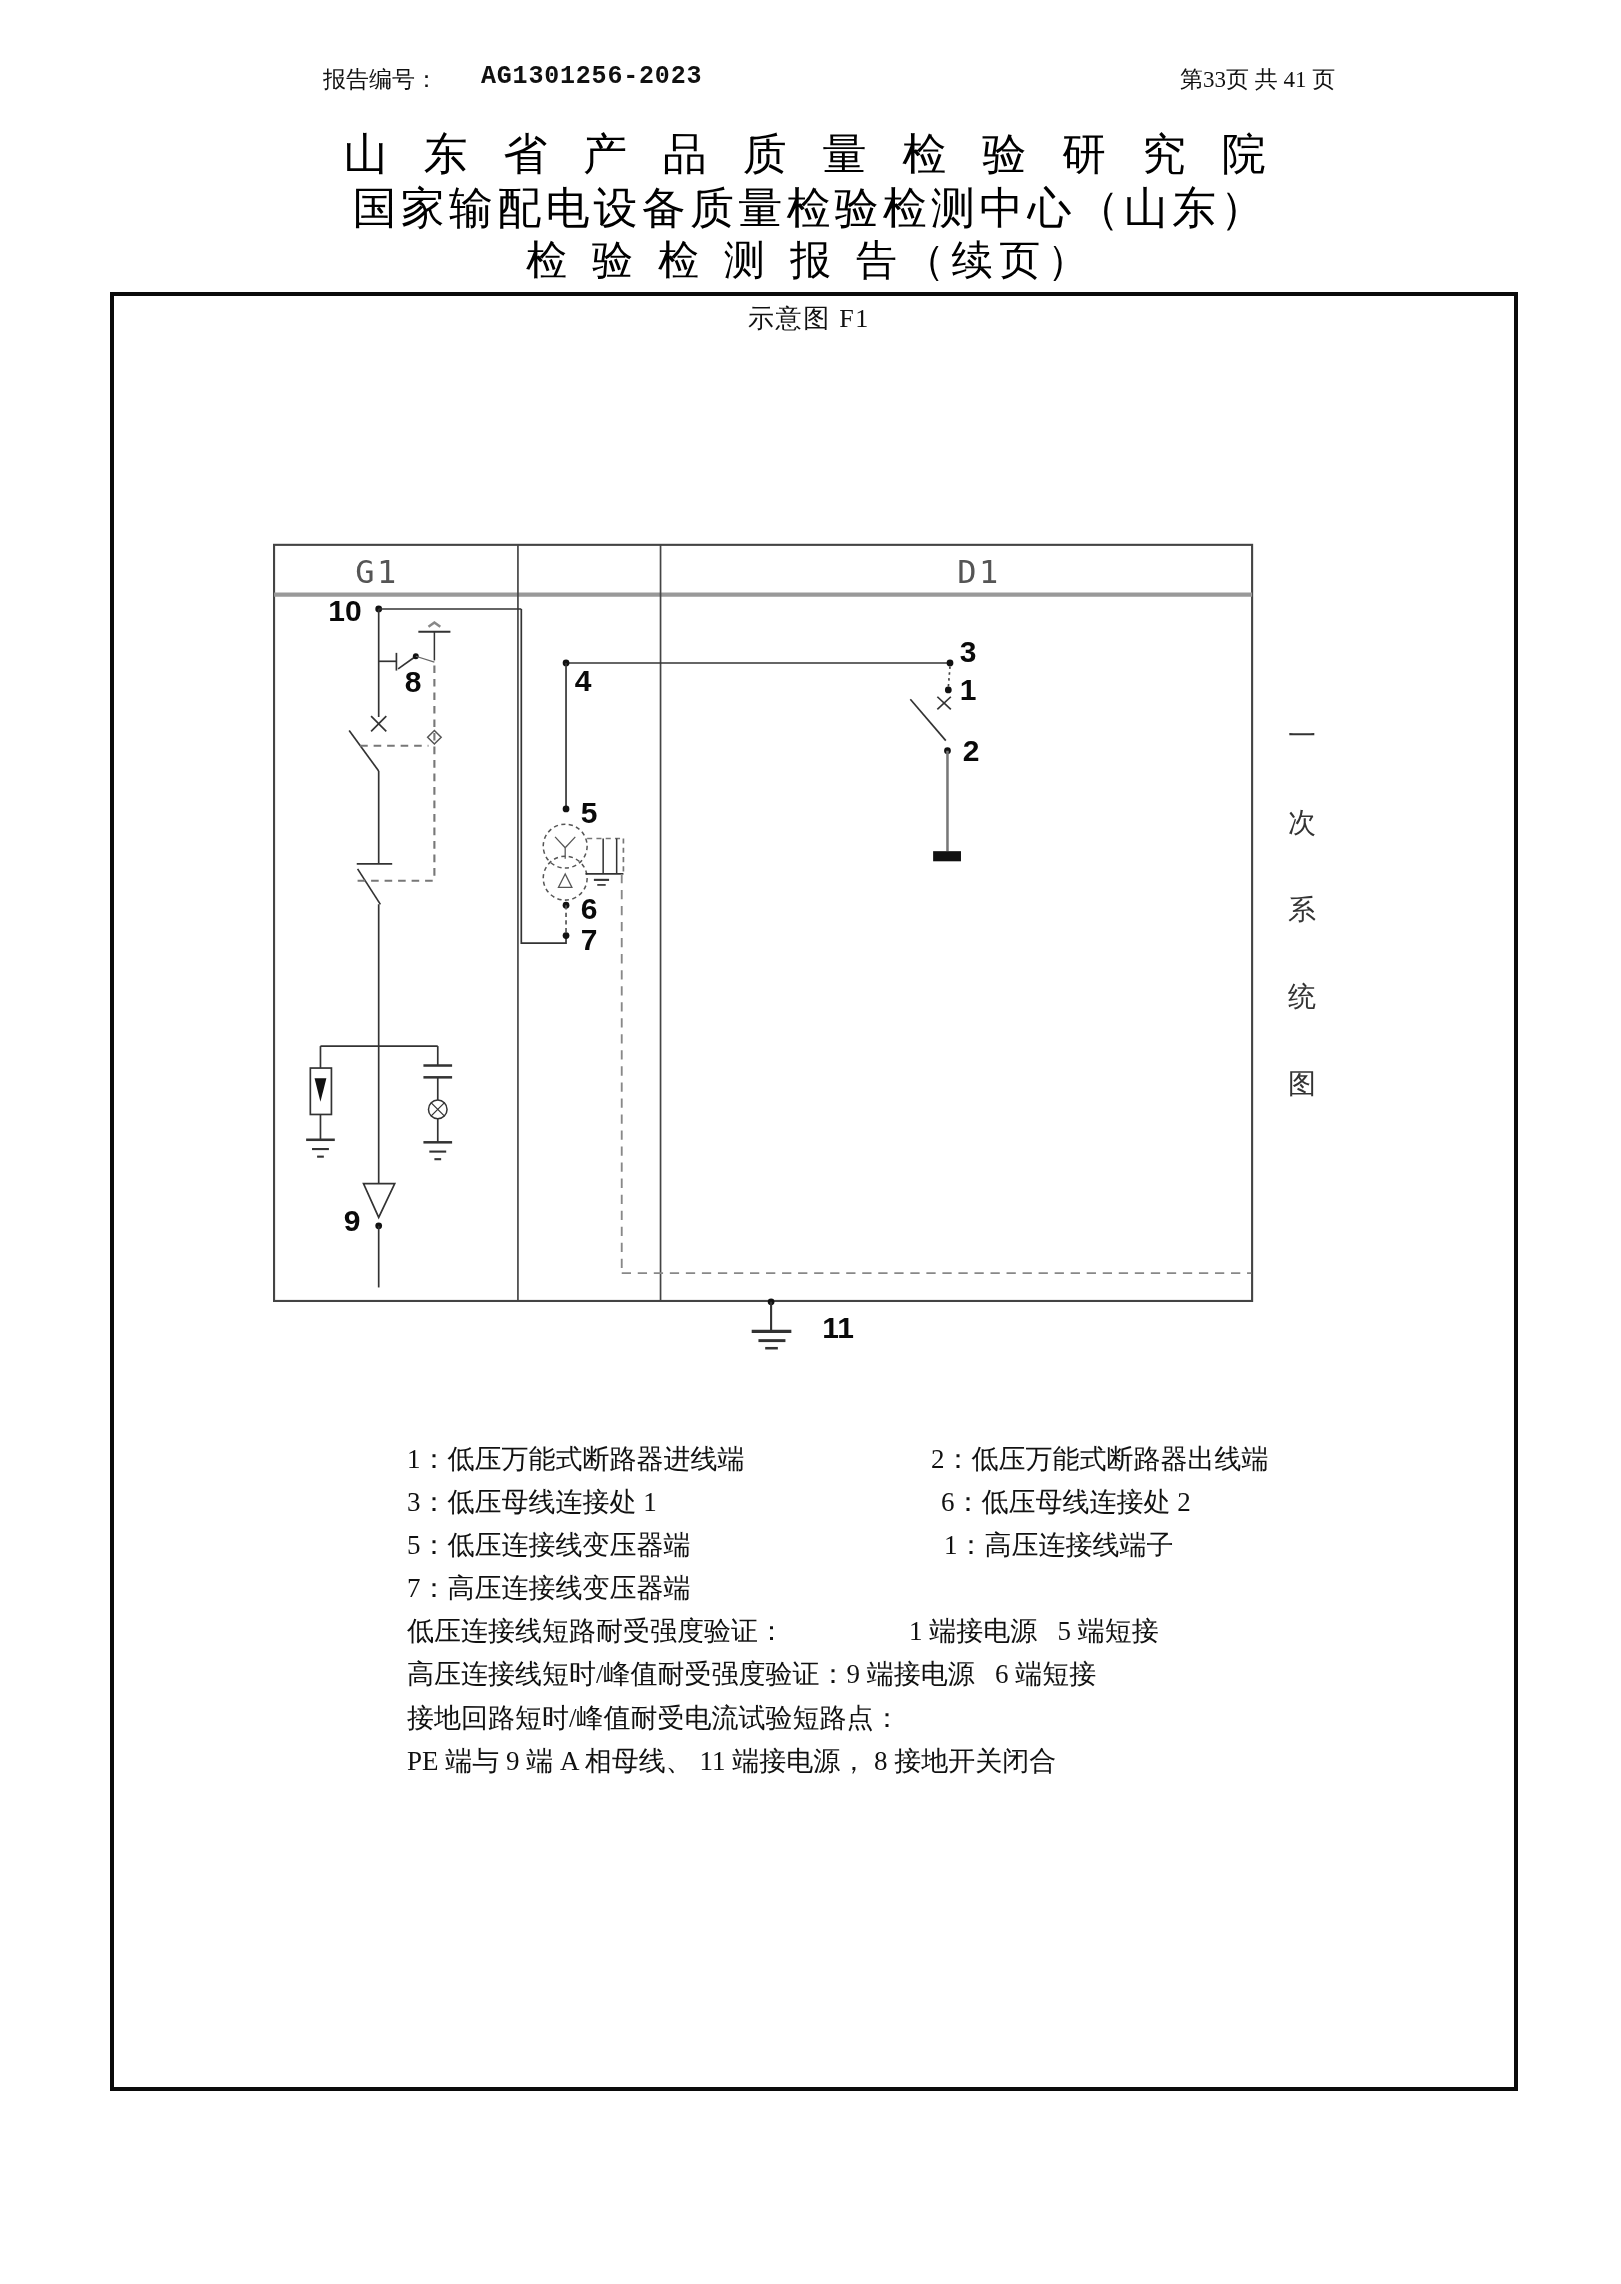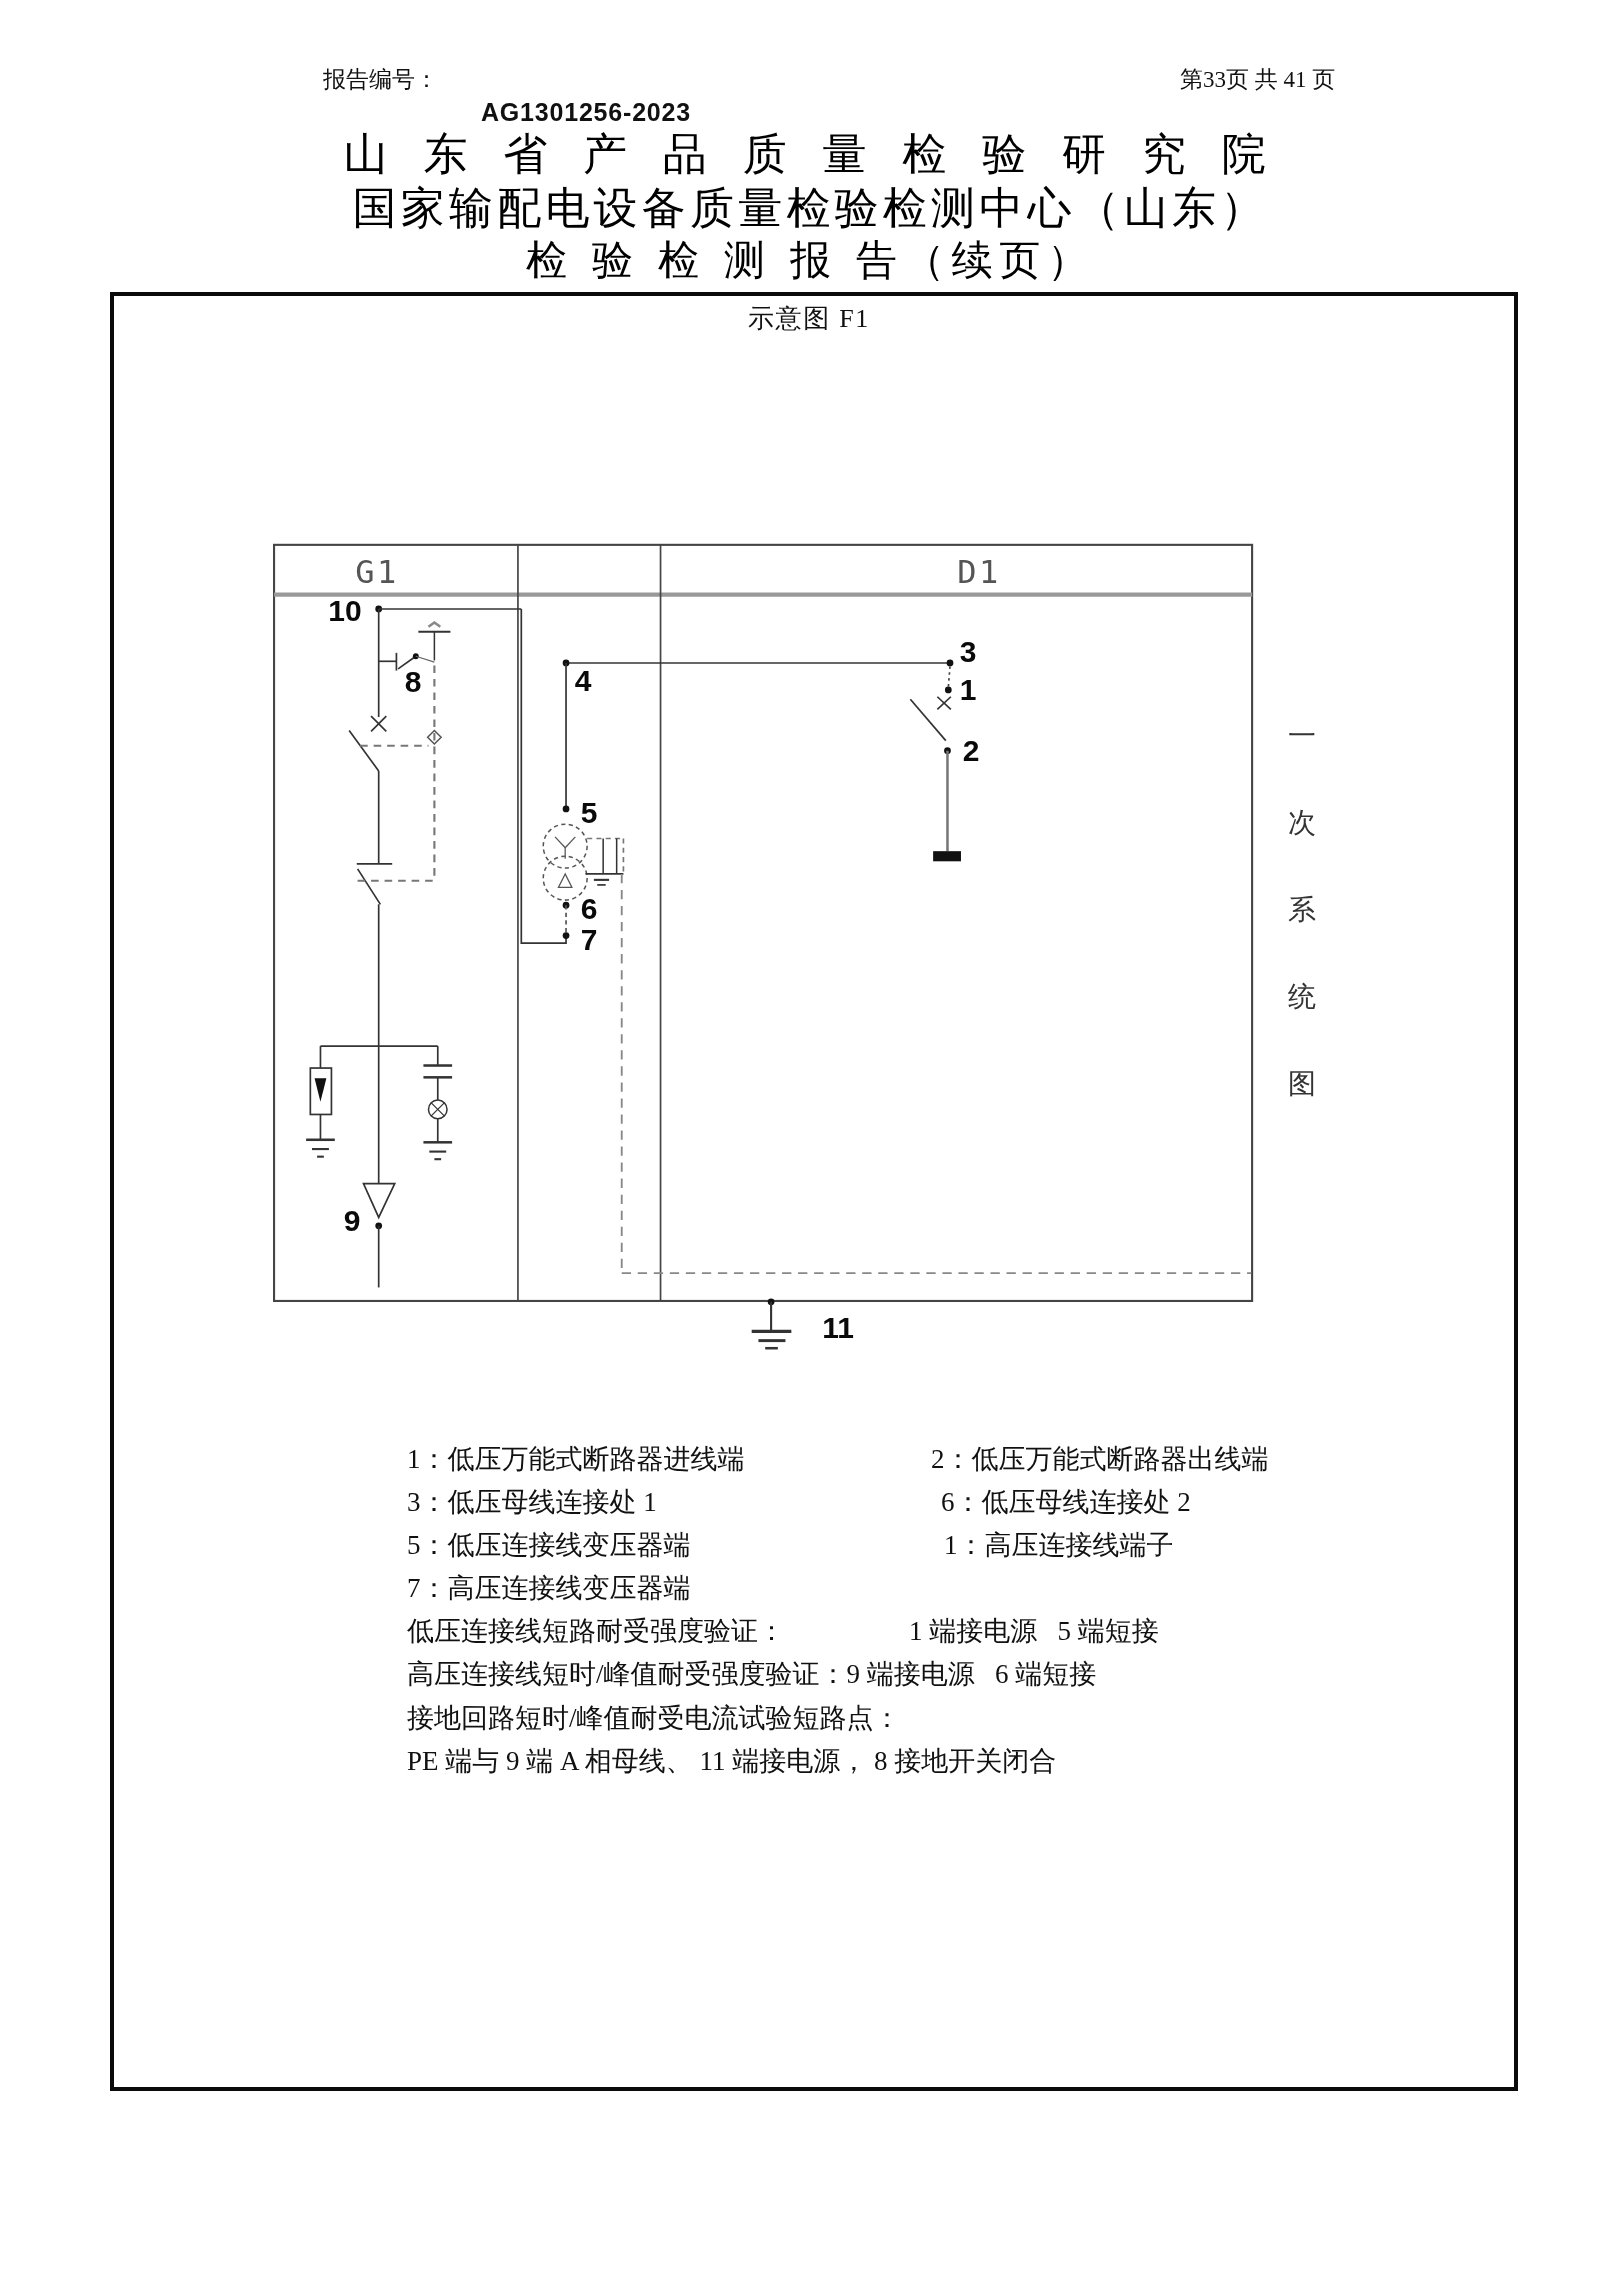--- a/index.html
+++ b/index.html
@@ -1,21 +1,21 @@
 <!DOCTYPE html>
 <html style="font-size:13.5px"><head>
 <meta charset="utf-8">
 <style>
   html,body{margin:0;padding:0;background:#fff;}
   .page{position:relative;width:1621px;height:2284px;background:#fff;overflow:hidden;
         font-family:"Liberation Serif","DejaVu Serif",serif;color:#111;}
   .abs{position:absolute;}
   .ctr{transform:translate(-50%,-50%);white-space:nowrap;}
   .hdr-small{font-size:23px;color:#111;white-space:nowrap;}
-  .hdr-code{font-family:Liberation Sans, sans-serif;font-weight:600;font-size:25px;letter-spacing:0.8px;margin-top:36px;}
+  .hdr-code{font-family:Liberation Mono, monospace;font-weight:600;font-size:25px;letter-spacing:0.8px;}
   .title-line{left:0;width:1621px;text-align:center;font-family:"Liberation Sans","DejaVu Sans",sans-serif;
               font-weight:400;color:#000;white-space:nowrap;}
   .t1{top:125px;font-size:44px;letter-spacing:11.8px;}
   .t2{top:179px;font-size:44px;letter-spacing:4.2px;}
   .t3{top:233px;font-size:41px;letter-spacing:6.8px;}
   .outer-box{left:110px;top:292px;width:1408px;height:1799px;border:4.2px solid #0a0a0a;box-sizing:border-box;}
   .fig-caption{font-size:26px;color:#111;letter-spacing:1.7px;}
   .col-label{font-family:"DejaVu Sans Mono",monospace;font-size:32px;color:#555;letter-spacing:2.5px;}
   .node-lbl{font-family:"Liberation Sans","DejaVu Sans",sans-serif;font-weight:700;font-size:30px;color:#0a0a0a;text-align:right;}
   .side-ch{font-size:28px;color:#333;letter-spacing:0;}

